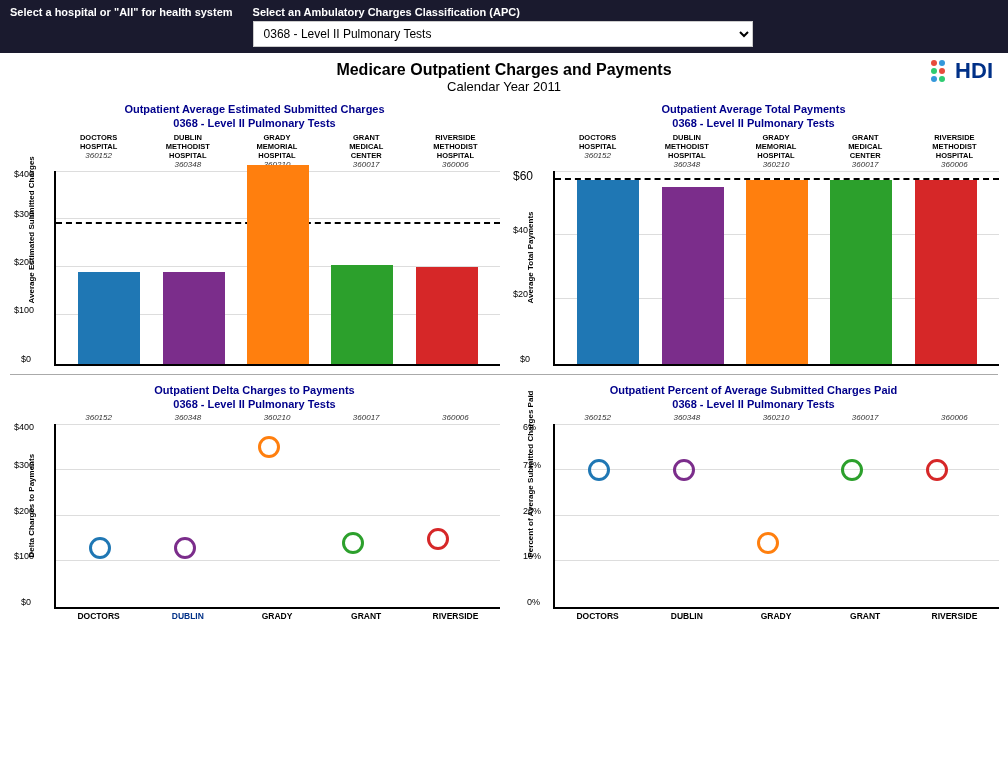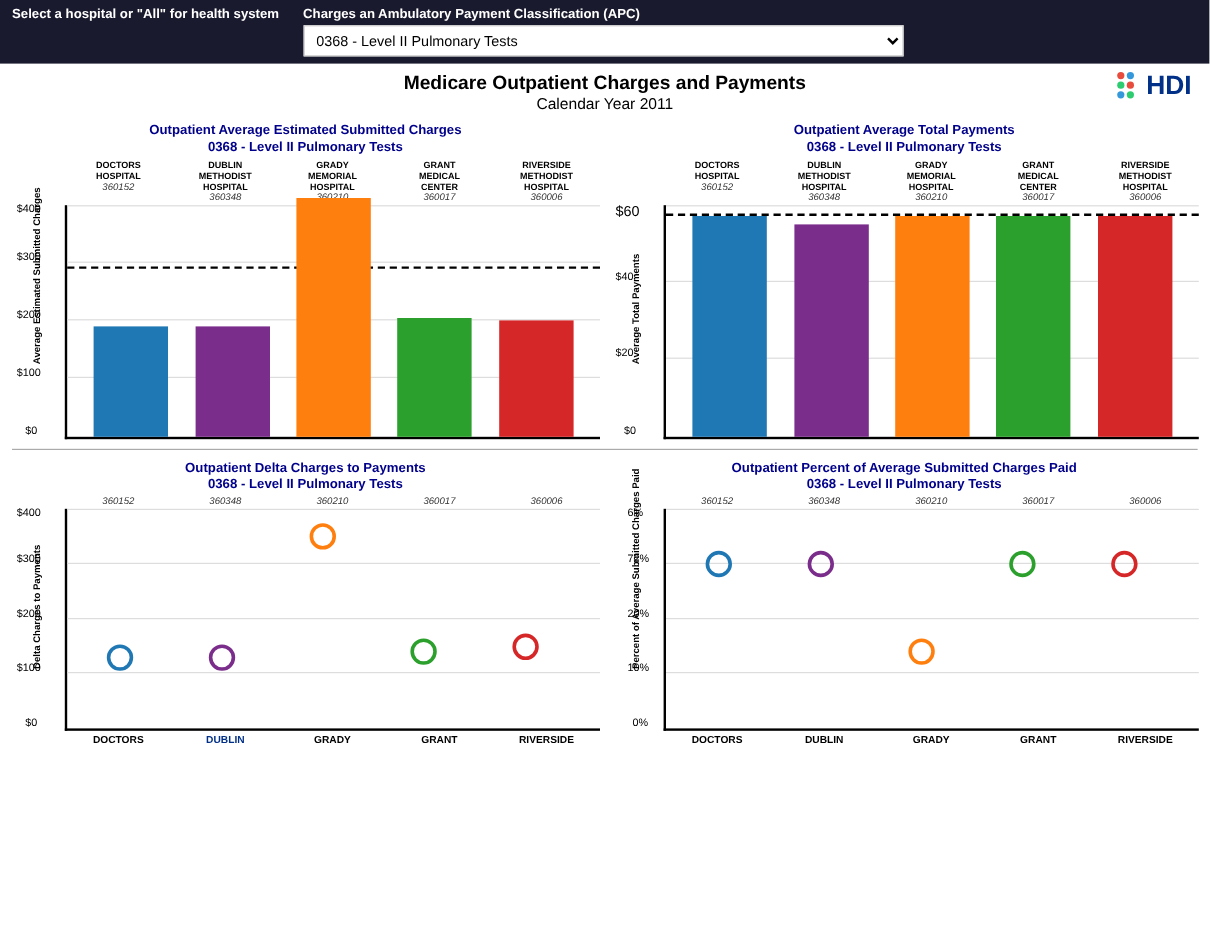--- a/index.html
+++ b/index.html
@@ -28,21 +28,21 @@
     .bar-header-id { font-size: 8px; color: #333; font-style: italic; }
   </style>
 </head>
 <body>
 
 <div class="top-bar">
   <div class="top-bar-section">
     <label class="top-bar-label">Select a hospital or "All" for health system</label>
   </div>
   <div class="top-bar-section">
-    <label class="top-bar-label">Charges an Ambulatory Payment Classification (APC)</label>
+    <label class="top-bar-label">Select an Ambulatory Charges Classification (APC)</label>
     <select class="top-bar-select top-bar-select-apc">
       <option>0368 - Level II Pulmonary Tests</option>
     </select>
   </div>
 </div>
 
 <div class="main-title-area">
   <div class="main-title">Medicare Outpatient Charges and Payments</div>
   <div class="main-subtitle">Calendar Year 2011</div>
   <div class="hdi-logo">

